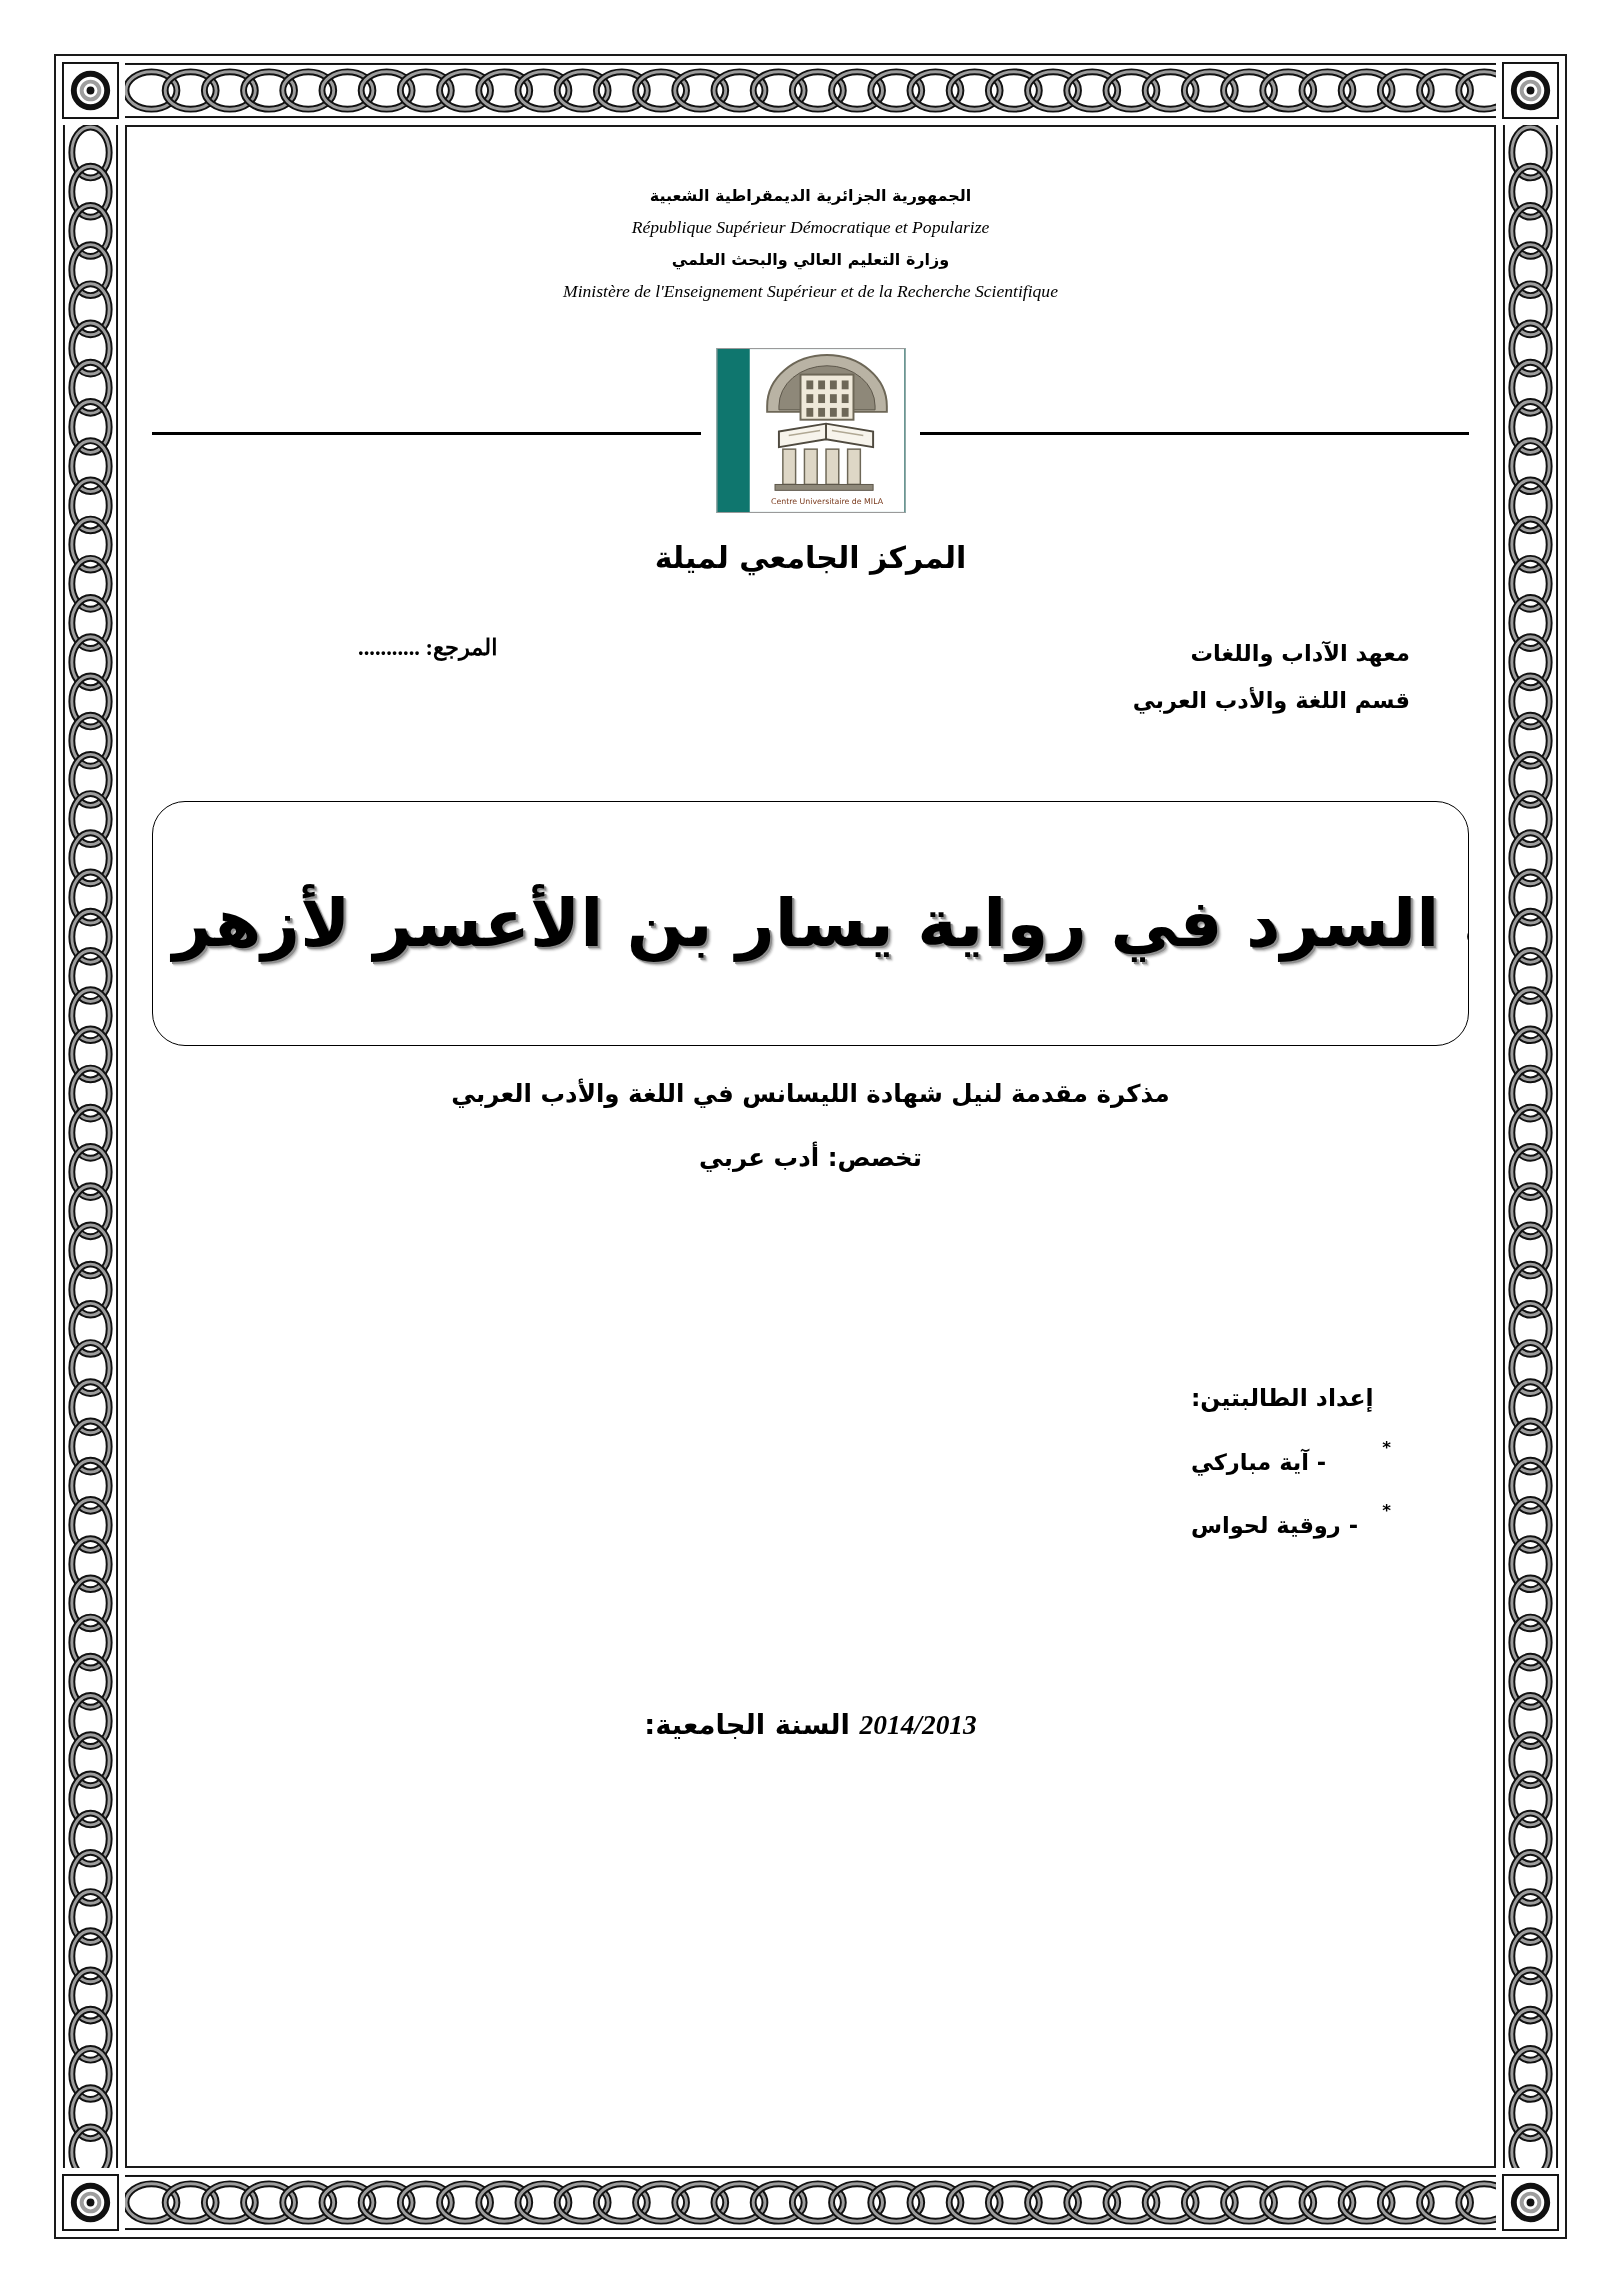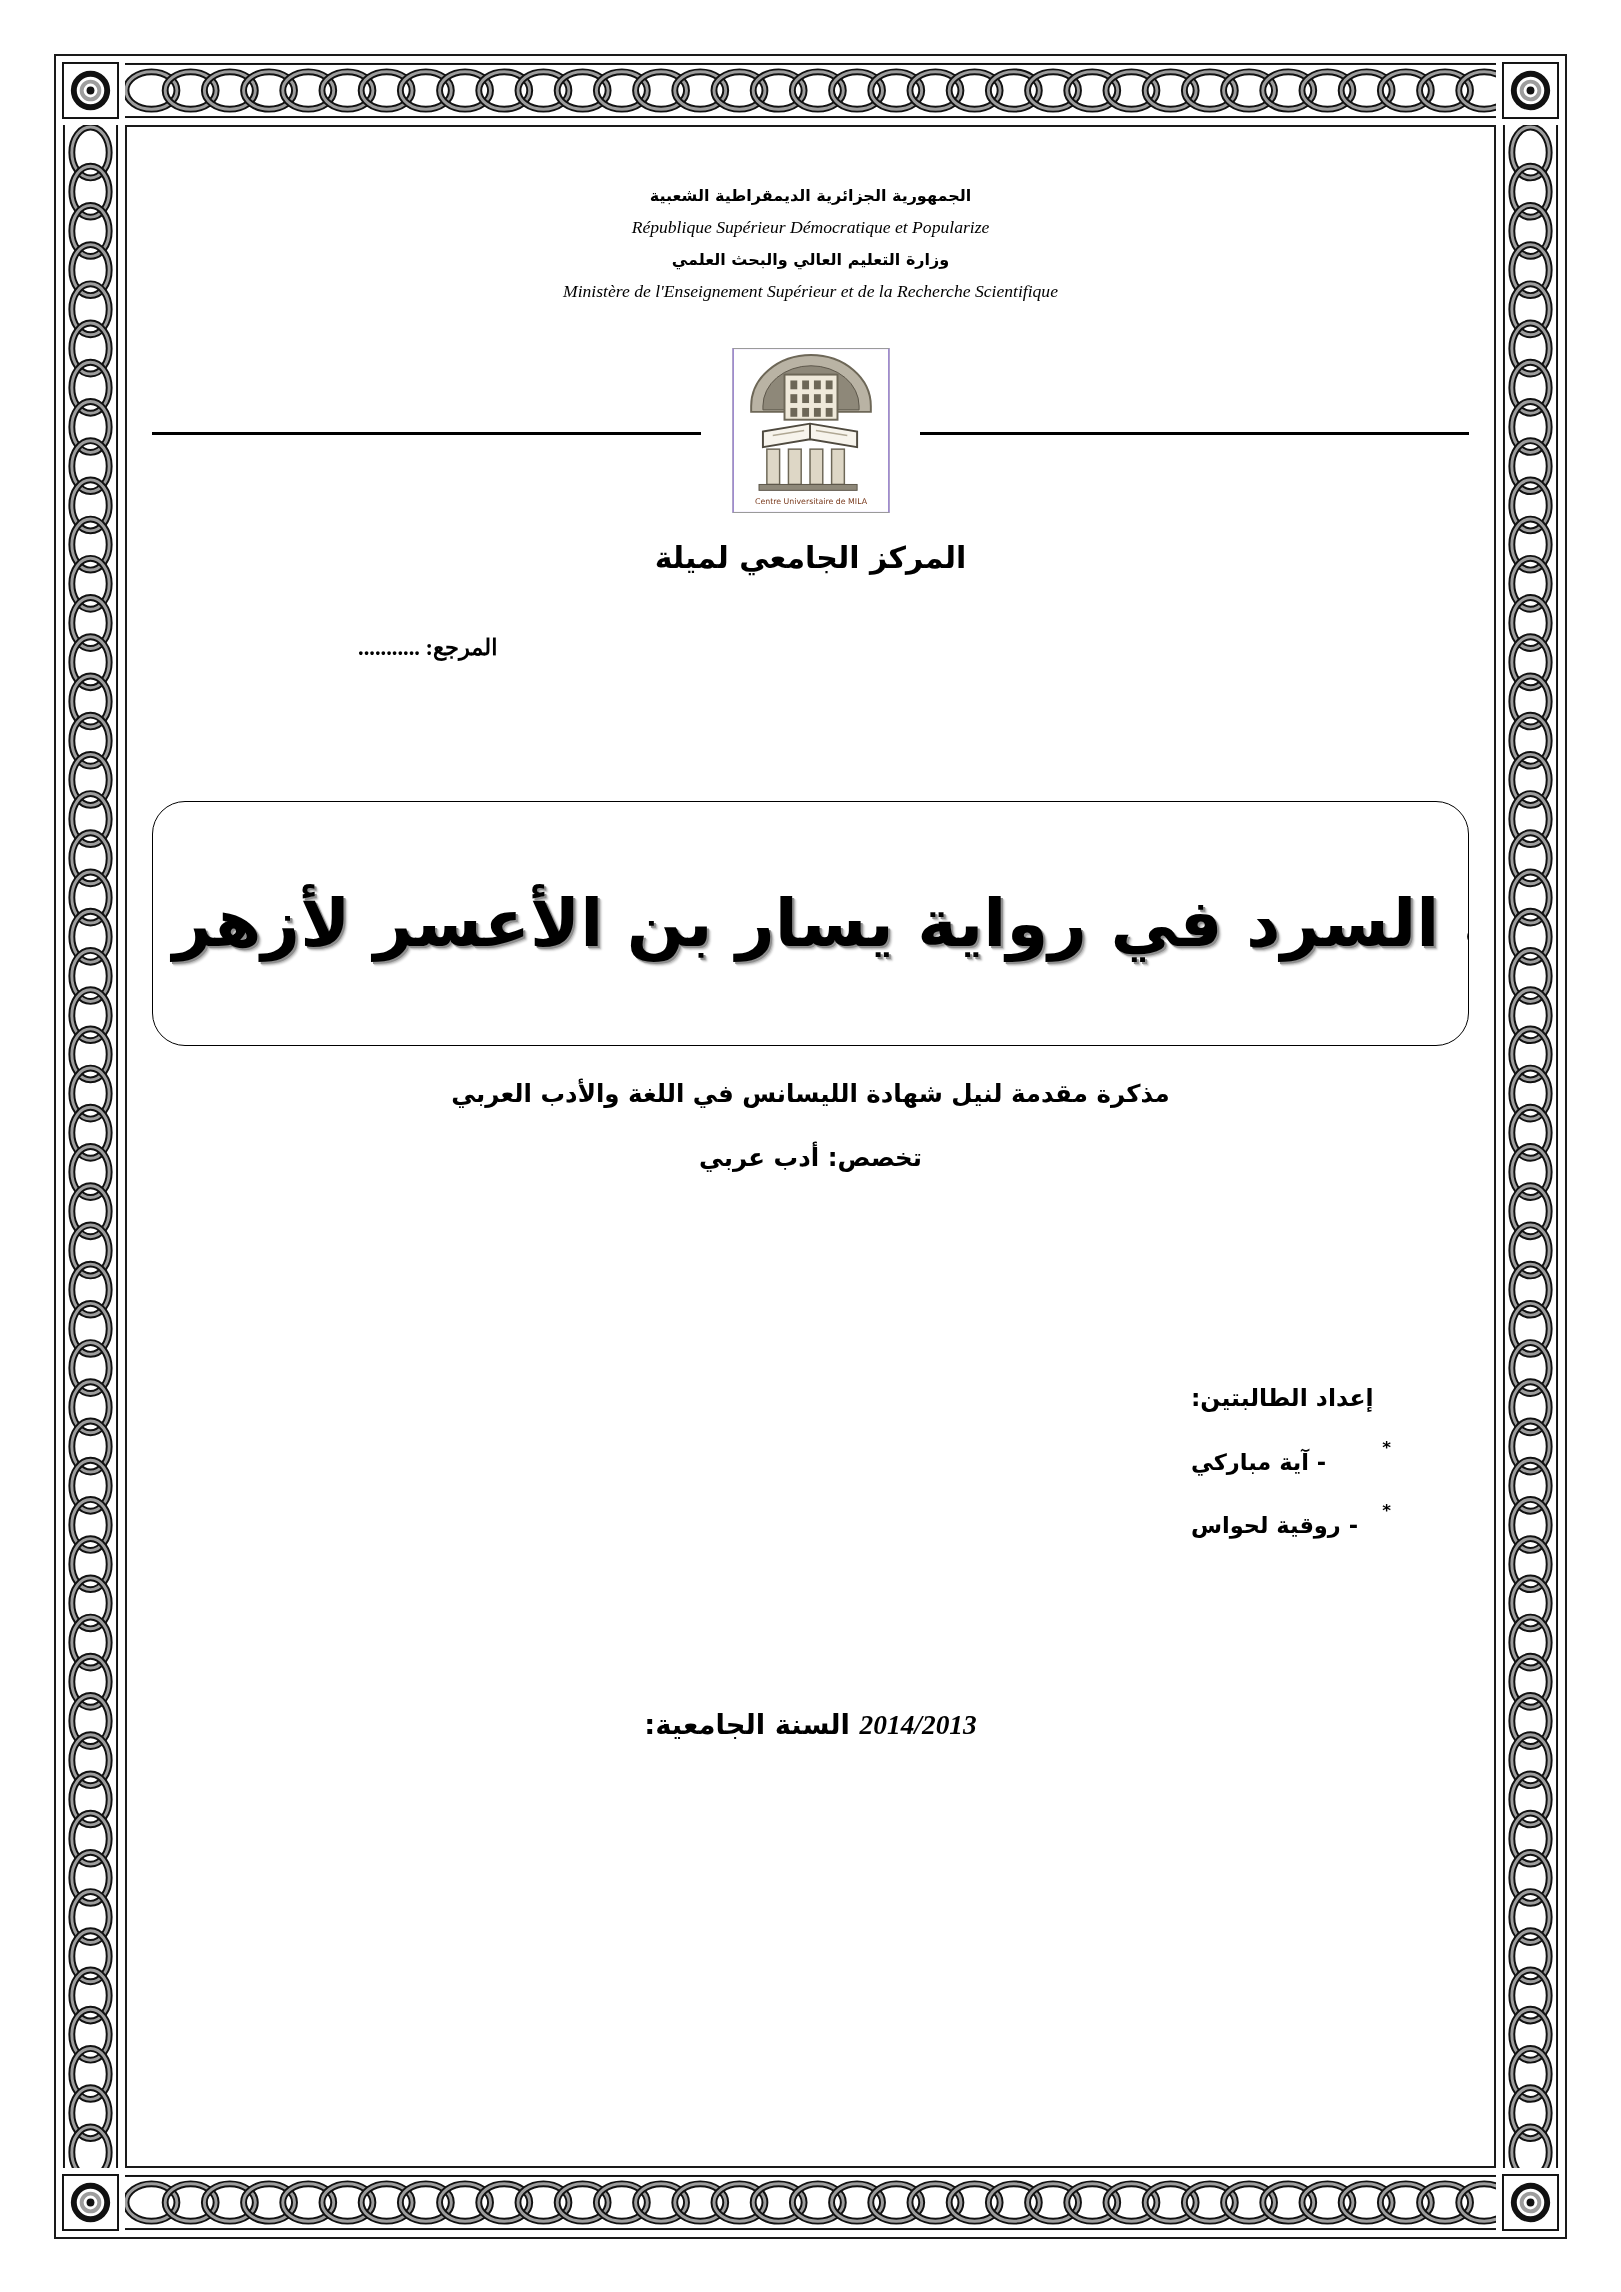--- a/index.html
+++ b/index.html
@@ -106,24 +106,24 @@
     background: #000;
   }
   .rule.left  { left: 0;  width: 549px; }
   .rule.right { right: 0; width: 549px; }
 
   .logo {
     position: absolute;
     left: 50%;
     transform: translateX(-50%);
     top: 0;
-    width: 157px;
+    width: 189px;
     height: 165px;
     border: 1px solid #9a9a9a;
-    background: #8b5cf6;
+    background: #0f766e;
     box-sizing: border-box;
     overflow: hidden;
   }
 
   .univ-name {
     text-align: center;
     font-family: "DejaVu Sans", sans-serif;
     font-size: 30px;
     font-weight: bold;
     margin-top: 20px;
@@ -576,20 +576,24 @@
           </g>
           <rect x="26" y="138" width="100" height="6" fill="#8e8879" stroke="#5c5649" stroke-width="1"></rect>
           <text x="79" y="158" font-family="DejaVu Sans, sans-serif" font-size="8" fill="#7a3b1e" text-anchor="middle">Centre Universitaire de MILA</text>
         </svg>
       </div>
     </div>
 
     <div class="univ-name">المركز الجامعي لميلة</div>
 
     <div class="dept-row">
+      <div class="dept-right">
+        <div>معهد الآداب واللغات</div>
+        <div>قسم اللغة والأدب العربي</div>
+      </div>
       <div class="ref-left">
         <span>المرجع:</span>
         <span>...........</span>
       </div>
     </div>
 
     <div class="title-box">
       <div class="title-text">رمزية السرد في رواية يسار بن الأعسر لأزهر عطية</div>
     </div>
 

